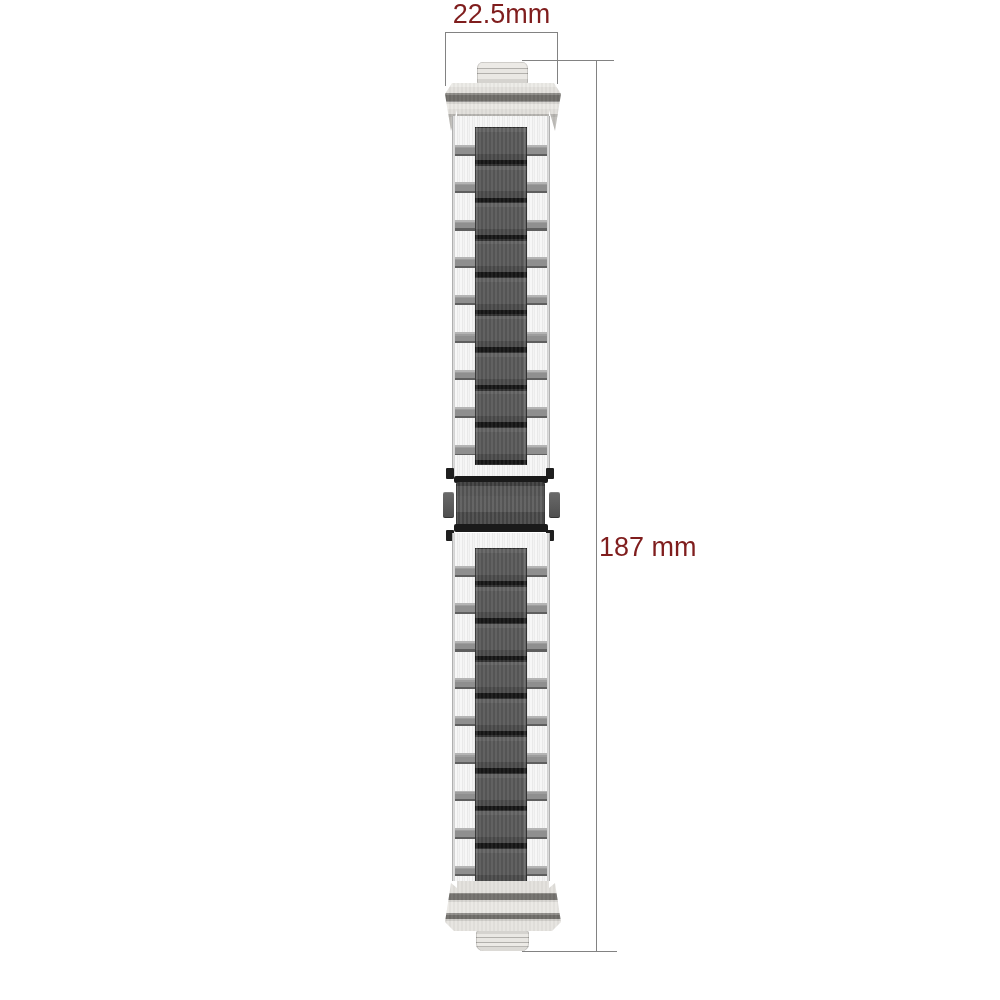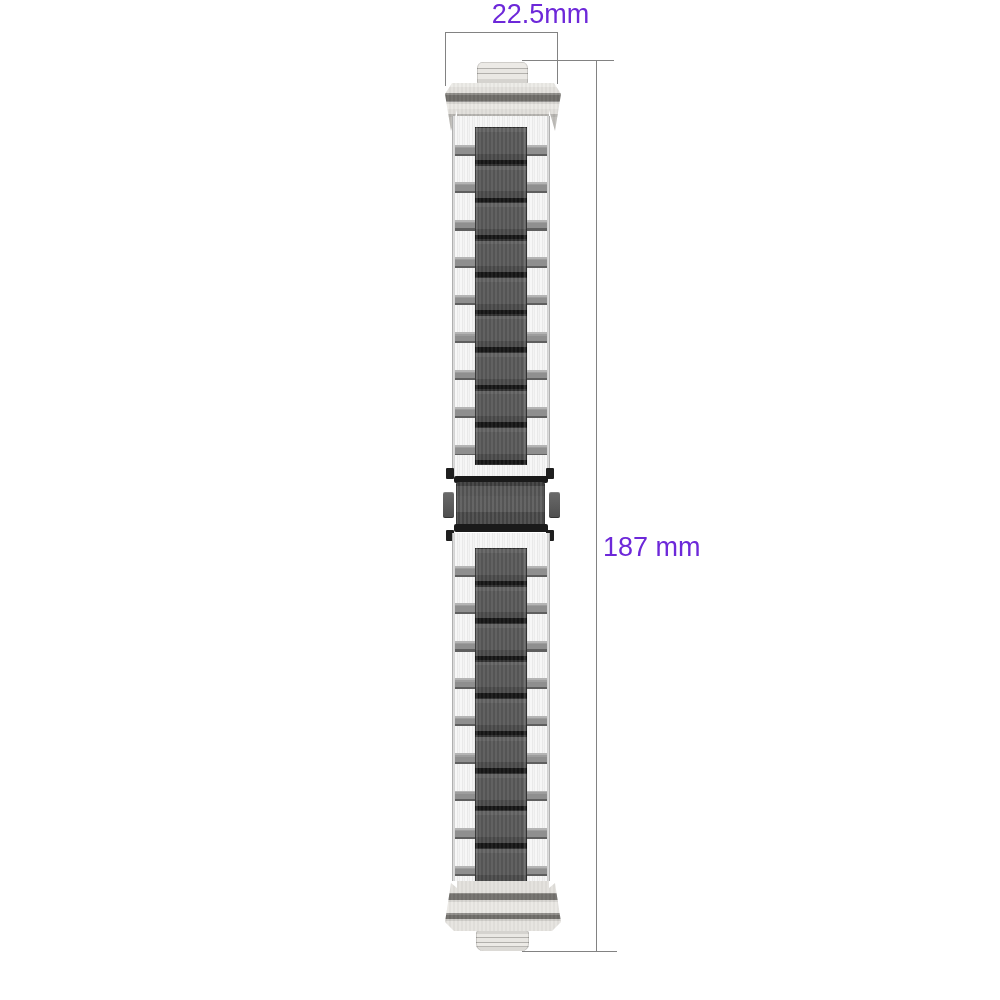--- a/index.html
+++ b/index.html
@@ -11,23 +11,23 @@
 
   
   .dim-line{background:#828282;}
   .w-hline{left:445px;top:32px;width:113px;height:1px;}
   .w-tick-l{left:445px;top:32px;width:1px;height:54px;}
   .w-tick-r{left:557px;top:32px;width:1px;height:52px;}
   .h-vline{left:596px;top:60px;width:1px;height:892px;}
   .h-tick-top{left:522px;top:60px;width:92px;height:1px;}
   .h-tick-bottom{left:522px;top:951px;width:95px;height:1px;}
 
-  .dim-label{color:#6d28d9;font-size:27px;line-height:27px;white-space:nowrap;margin-left:39px;}
+  .dim-label{color:#7f1d1d;font-size:27px;line-height:27px;white-space:nowrap;}
   .w-label{left:445px;top:1px;width:113px;text-align:center;}
-  .h-label{left:564px;top:534px;text-align:left;}
+  .h-label{left:599px;top:534px;text-align:left;}
 
   
   .top-end-tab{
     left:477px;top:62px;width:51px;height:22px;
     border-radius:6px 6px 2px 2px;
     background:linear-gradient(180deg,#cfcdc9 0 1px,#eceae6 1px 6px,#b2b0ac 6px 7px,
       #e8e6e2 7px 11px,#b2b0ac 11px 12px,#eae8e4 12px 17px,#d5d3cf 17px 22px);
     box-shadow:inset 1px 0 0 rgba(0,0,0,0.14),inset -1px 0 0 rgba(0,0,0,0.14);
   }
   .bottom-end-tab{

